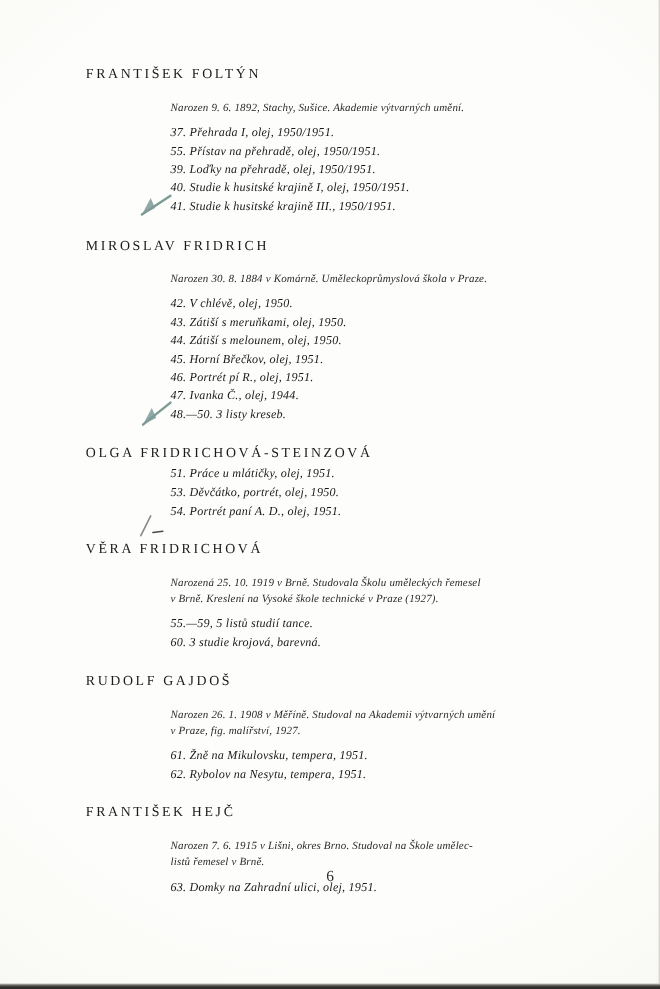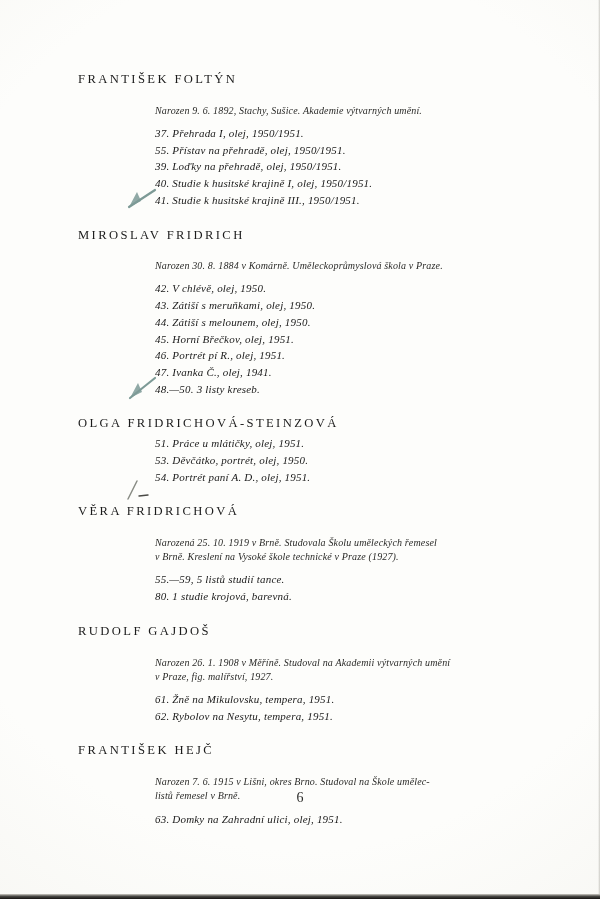--- a/index.html
+++ b/index.html
@@ -40,21 +40,21 @@
     top: 0;
     bottom: 0;
     right: 0;
     width: 2px;
     background: linear-gradient(to left, rgba(150,148,140,0.45), rgba(255,255,255,0));
   }
 
   .content {
     position: absolute;
     left: 78px;
-    top: 72px;
+    top: 60px;
     width: 462px;
   }
 
   .entry {
     margin-bottom: 0;
   }
   .entry + .entry {
     margin-top: 19px;
   }
 
@@ -156,21 +156,21 @@
         <li class="work-item">42. V chlévě, olej, 1950.</li>
         <li class="work-item">43. Zátiší s meruňkami, olej, 1950.</li>
         <li class="work-item">44. Zátiší s melounem, olej, 1950.</li>
         <li class="work-item">45. Horní Břečkov, olej, 1951.</li>
         <li class="work-item">46. Portrét pí R., olej, 1951.<span class="mark" style="left:-30px; top:-4px;">
             <svg width="32" height="26" viewBox="0 0 32 26">
               <path d="M30 1 L5 21" stroke="#7d9a96" stroke-width="2.2" fill="none" stroke-linecap="round"></path>
               <path d="M5 21 L17 15 L13 6 Z" fill="#7d9a96" opacity="0.85"></path>
             </svg>
           </span></li>
-        <li class="work-item">47. Ivanka Č., olej, 1941.</li>
+        <li class="work-item">47. Ivanka Č., olej, 1944.</li>
         <li class="work-item">48.—50. 3 listy kreseb.</li>
       </ul>
     </section>
 
     <section class="entry">
       <h2 class="artist-name">OLGA FRIDRICHOVÁ-STEINZOVÁ</h2>
       <ul class="works">
         <li class="work-item">51. Práce u mlátičky, olej, 1951.</li>
         <li class="work-item">53. Děvčátko, portrét, olej, 1950.<span class="mark" style="left:-30px; top:-6px;">
             <svg width="30" height="26" viewBox="0 0 30 26">
@@ -183,21 +183,21 @@
     </section>
 
     <section class="entry">
       <h2 class="artist-name">VĚRA FRIDRICHOVÁ</h2>
       <p class="bio">
         <span class="ln">Narozená 25. 10. 1919 v Brně. Studovala Školu uměleckých řemesel</span>
         <span class="ln">v Brně. Kreslení na Vysoké škole technické v Praze (1927).</span>
       </p>
       <ul class="works">
         <li class="work-item">55.—59, 5 listů studií tance.</li>
-        <li class="work-item">80. 1 studie krojová, barevná.</li>
+        <li class="work-item">60. 3 studie krojová, barevná.</li>
       </ul>
     </section>
 
     <section class="entry">
       <h2 class="artist-name">RUDOLF GAJDOŠ</h2>
       <p class="bio">
         <span class="ln">Narozen 26. 1. 1908 v Měříně. Studoval na Akademii výtvarných umění</span>
         <span class="ln">v Praze, fig. malířství, 1927.</span>
       </p>
       <ul class="works">

